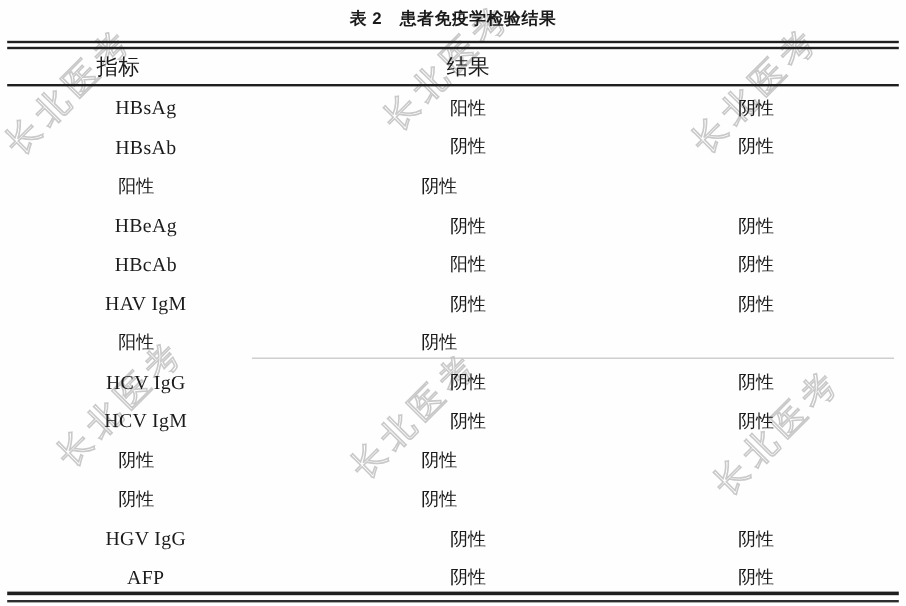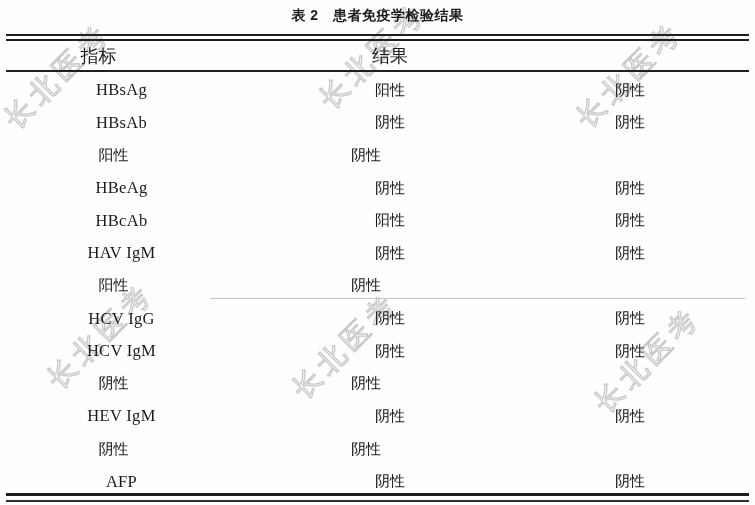--- a/index.html
+++ b/index.html
@@ -179,25 +179,25 @@
     <div class="trow">
       <div class="cell c1">HCV IgM</div>
       <div class="cell c2">阴性</div>
       <div class="cell c3">阴性</div>
     </div>
     <div class="trow">
       <div class="cell c2">阴性</div>
       <div class="cell c3">阴性</div>
     </div>
     <div class="trow">
-      <div class="cell c1">HEV IgM</div>
-      <div class="cell c2">阴性</div>
-      <div class="cell c3">阴性</div>
-    </div>
-    <div class="trow">
+      <div class="cell c2">阴性</div>
+      <div class="cell c3">阴性</div>
+    </div>
+    <div class="trow">
+      <div class="cell c1">HGV IgG</div>
       <div class="cell c2">阴性</div>
       <div class="cell c3">阴性</div>
     </div>
     <div class="trow">
       <div class="cell c1">AFP</div>
       <div class="cell c2">阴性</div>
       <div class="cell c3">阴性</div>
     </div>
   </div>
 

